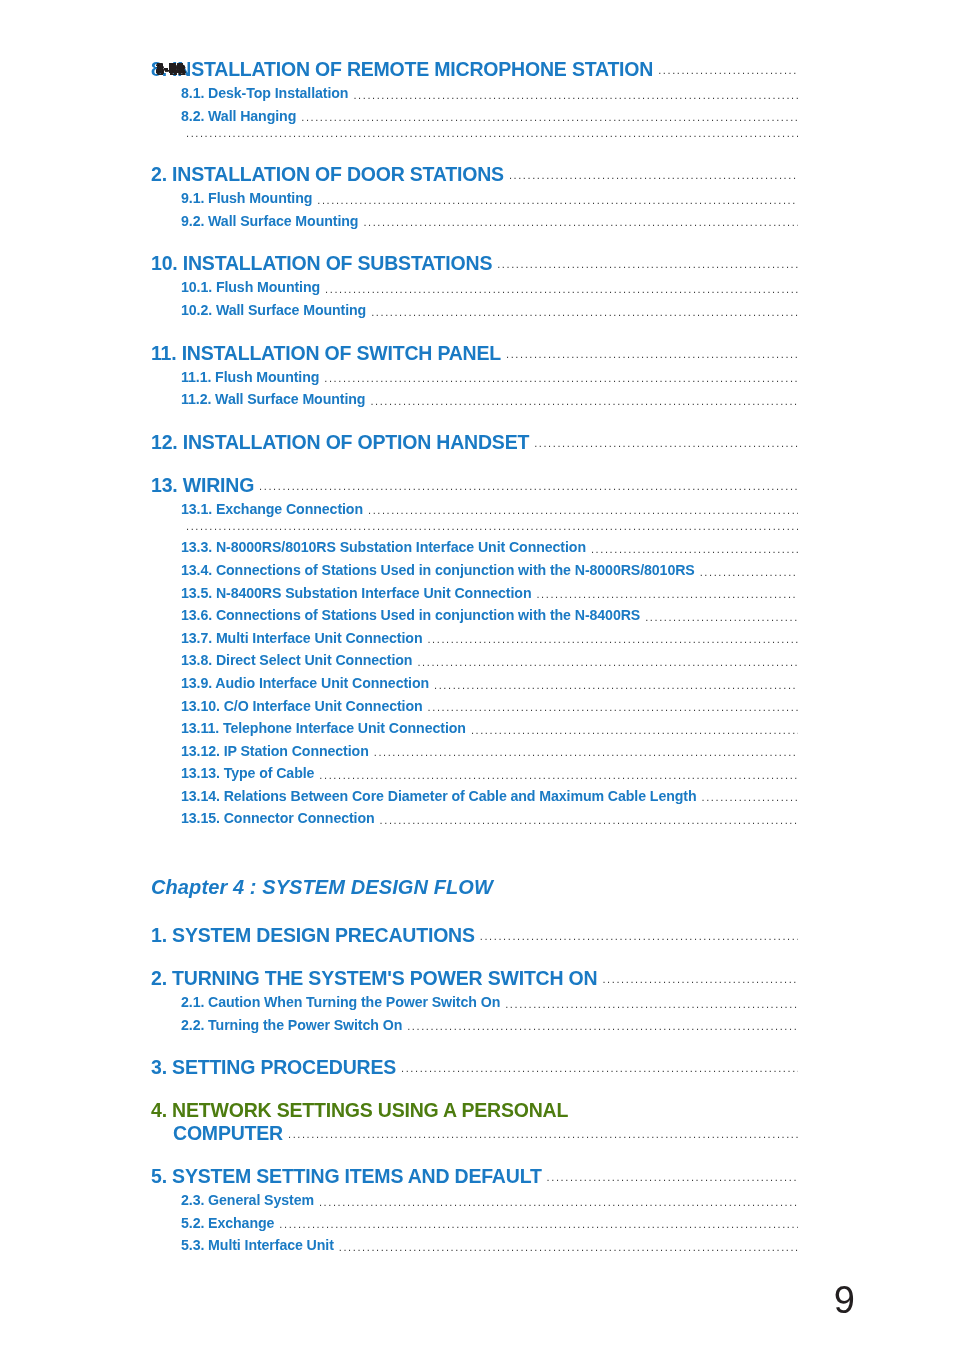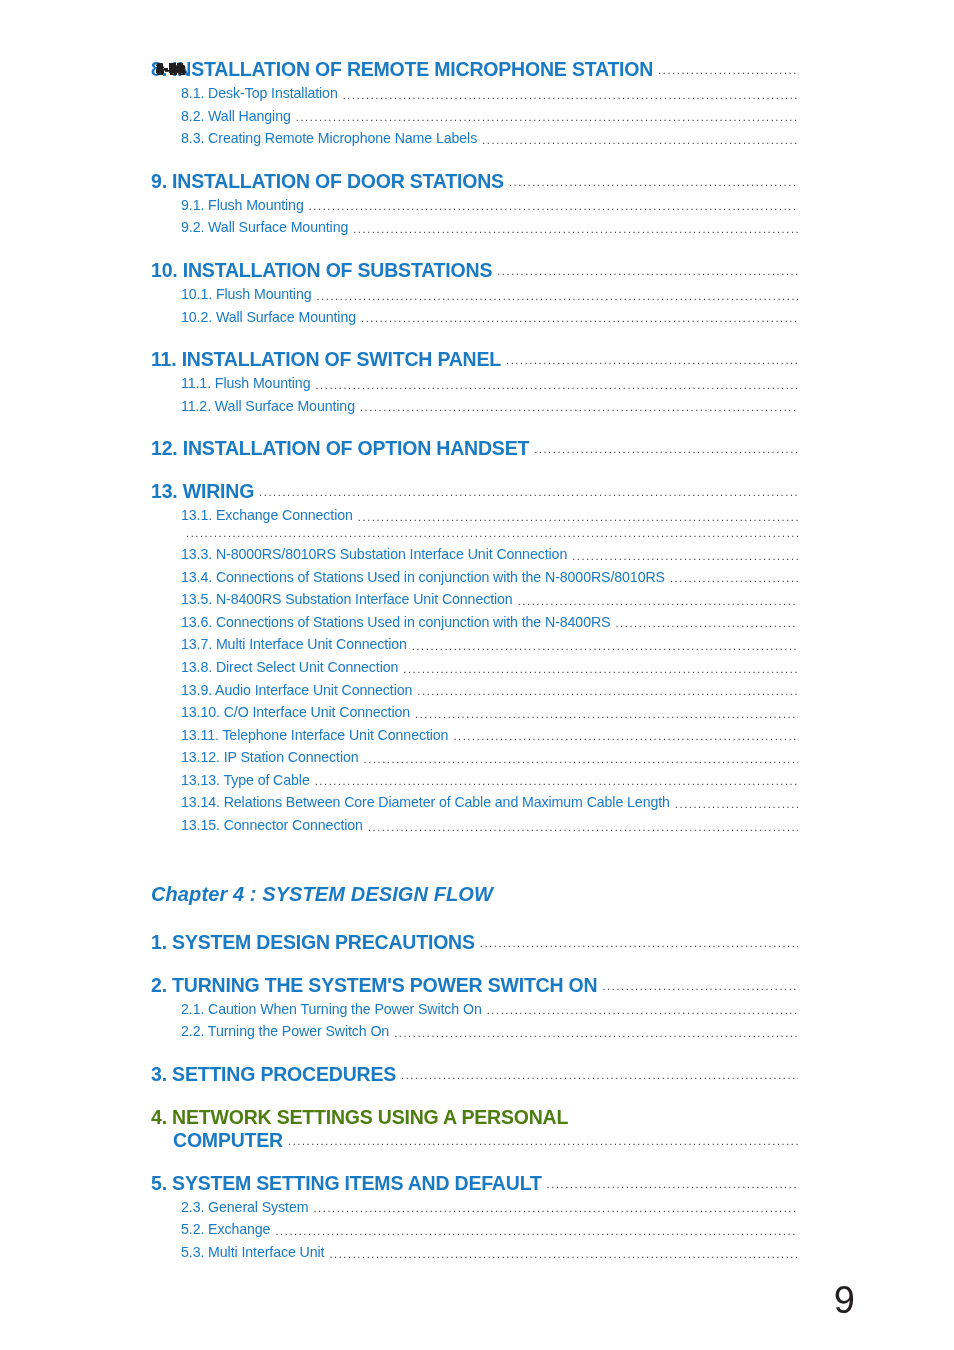--- a/index.html
+++ b/index.html
@@ -106,21 +106,21 @@
 
   
   .lvl2 {
     margin-top: 1px;
     padding-left: 30px;
     box-sizing: border-box;
   }
   .lvl2 .title {
     color: #1a7ac4;
     font-size: 14.2px;
-    font-weight: normal;
+    font-weight: bold;
     letter-spacing: -0.1px;
     line-height: 21.6px;
   }
   .lvl2 .leader {
     margin-bottom: 4px;
   }
   .lvl2 .page {
     font-size: 14px;
     width: 38px;
     padding-left: 5px;
@@ -170,26 +170,25 @@
         <span class="title">8.1. Desk-Top Installation</span>
         <span class="leader">............................................................................................................................................................................................................................</span>
         <span class="page">3-31</span>
       </div>
       <div class="row lvl2">
         <span class="title">8.2. Wall Hanging</span>
         <span class="leader">............................................................................................................................................................................................................................</span>
         <span class="page">3-32</span>
       </div>
       <div class="row lvl2">
-        <span class="title">8.3. Creating Remote Microphone Name Labels</span>
         <span class="leader">............................................................................................................................................................................................................................</span>
         <span class="page">3-34</span>
       </div>
       <div class="row lvl1">
-        <span class="title">9. INSTALLATION OF DOOR STATIONS</span>
+        <span class="title">2. INSTALLATION OF DOOR STATIONS</span>
         <span class="leader">............................................................................................................................................................................................................................</span>
         <span class="page">3-38</span>
       </div>
       <div class="row lvl2">
         <span class="title">9.1. Flush Mounting</span>
         <span class="leader">............................................................................................................................................................................................................................</span>
         <span class="page">3-38</span>
       </div>
       <div class="row lvl2">
         <span class="title">9.2. Wall Surface Mounting</span>

